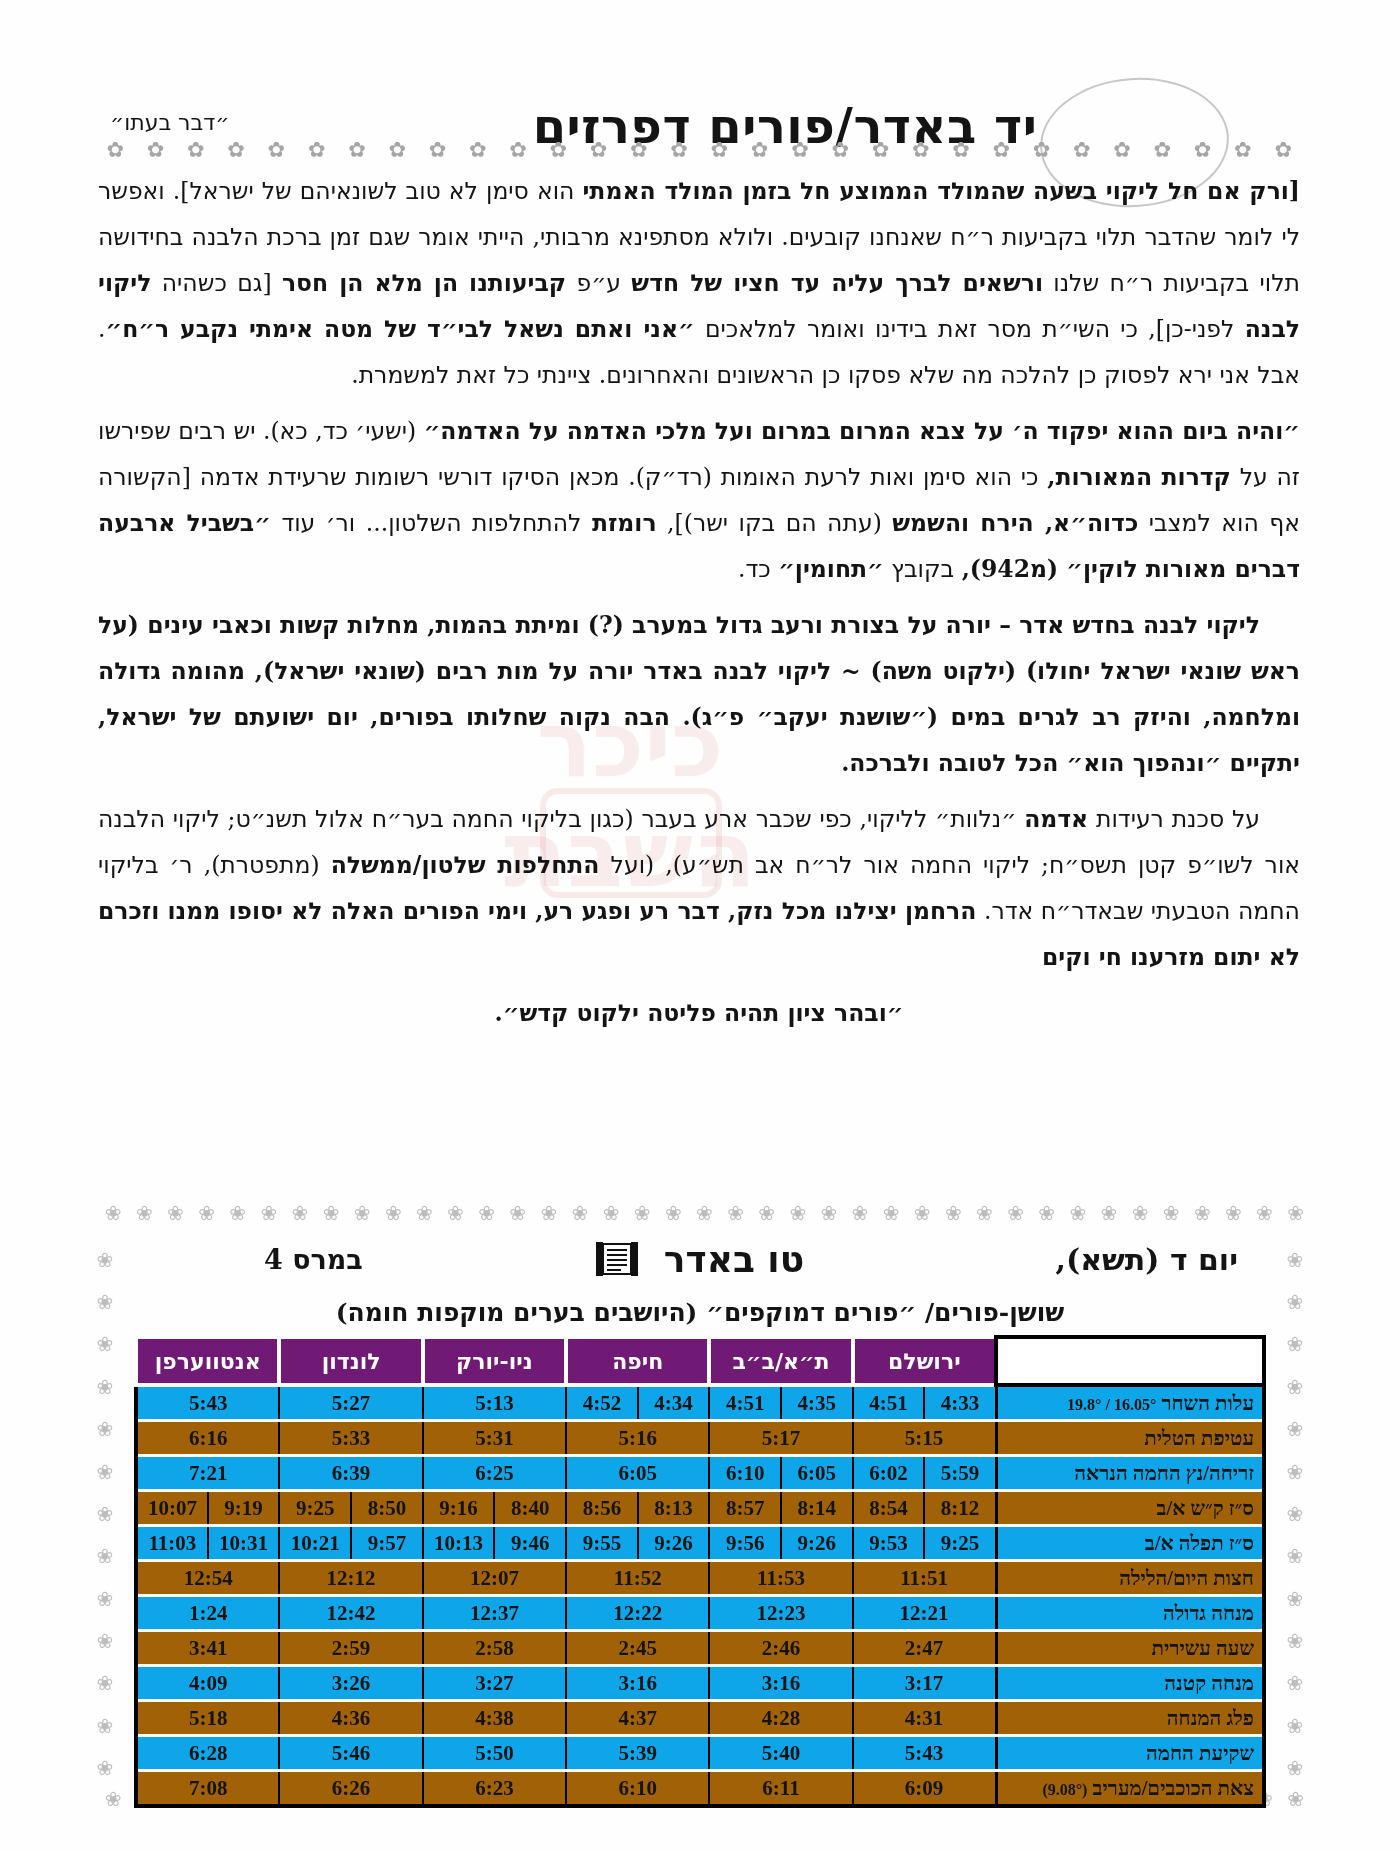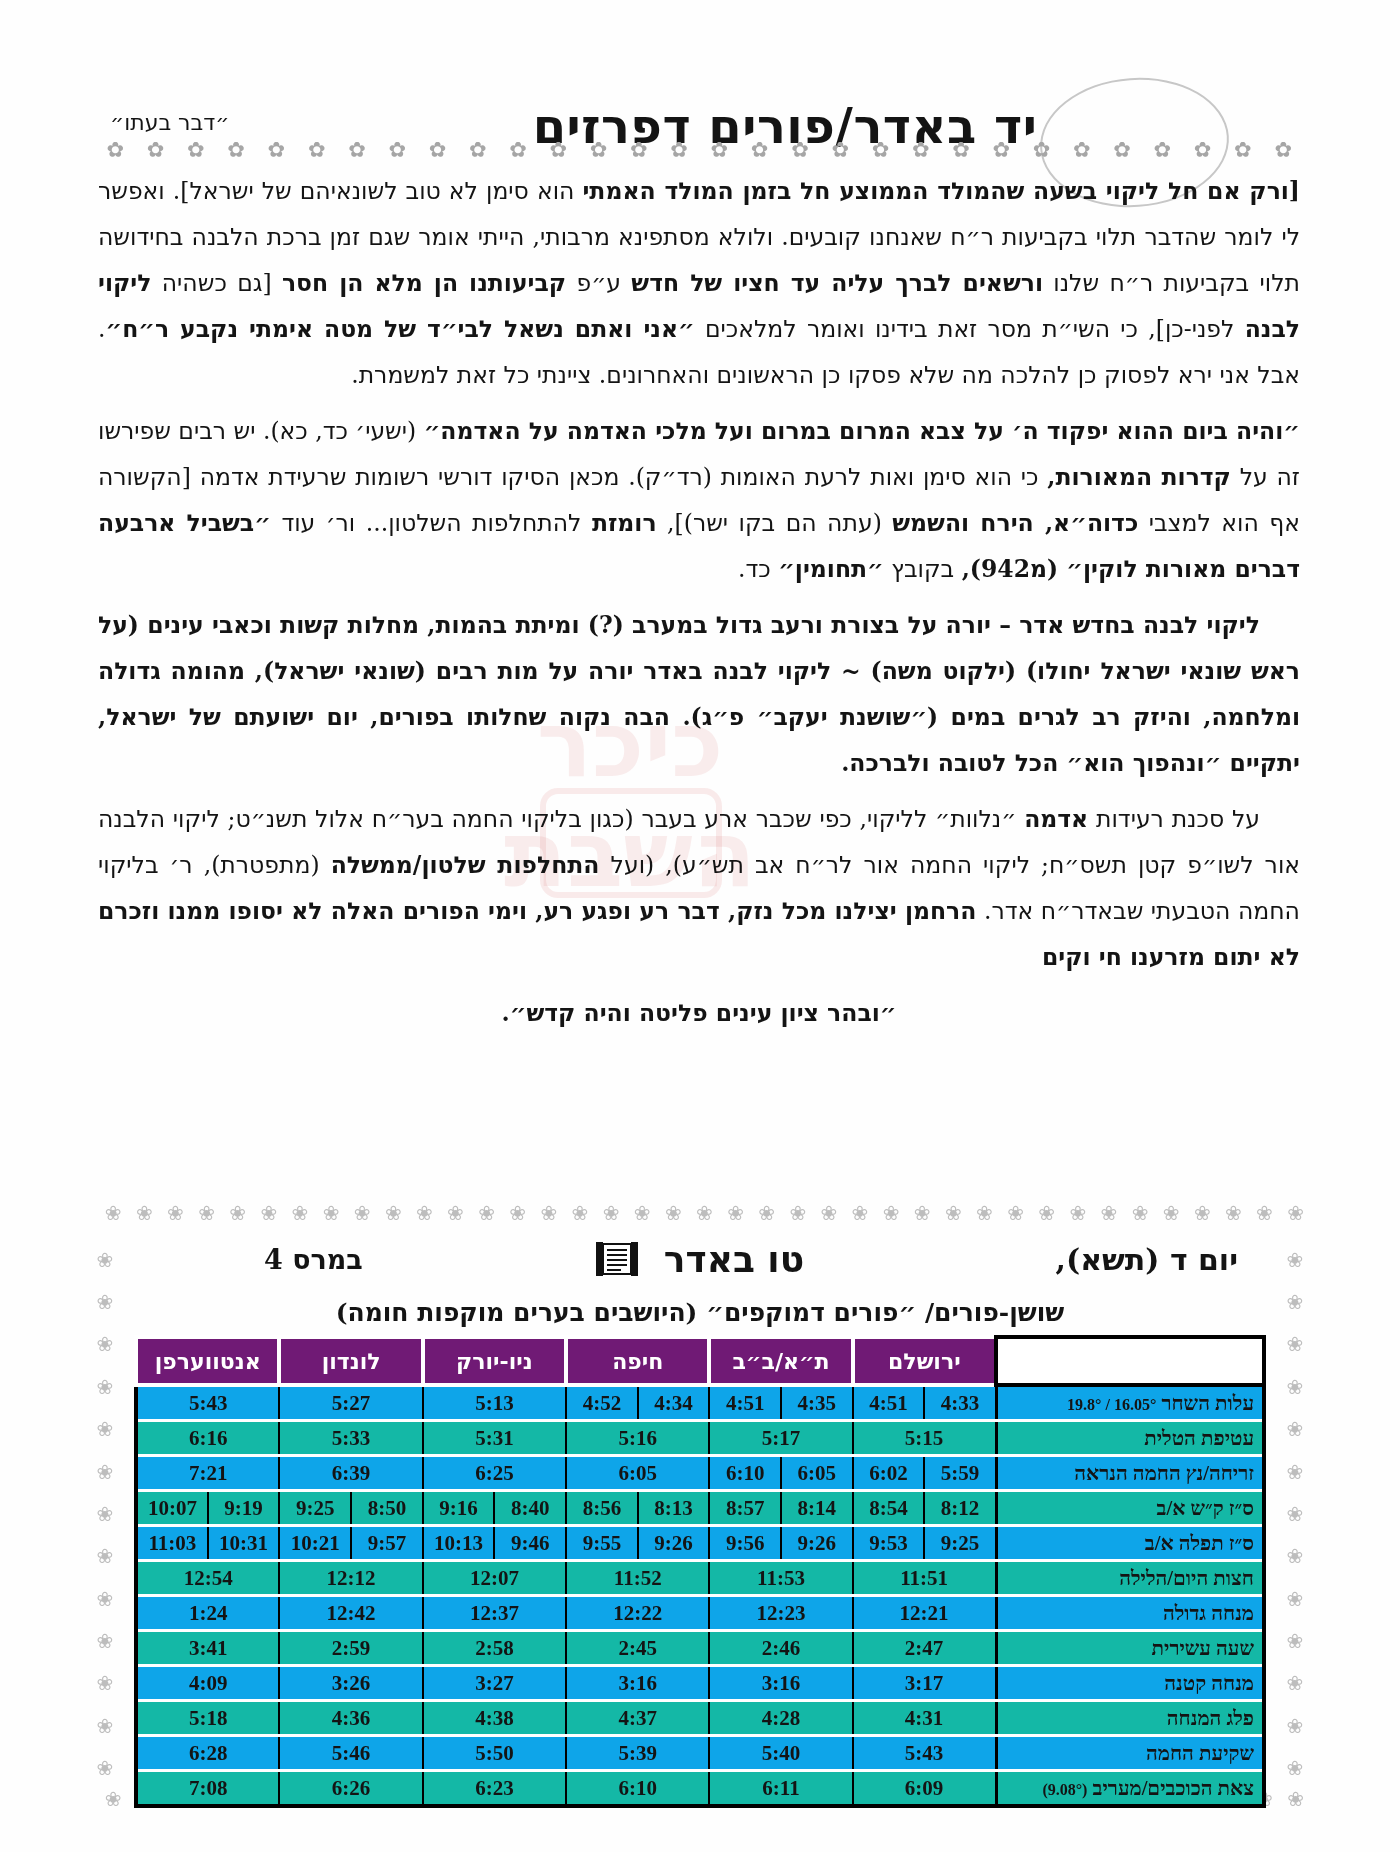--- a/index.html
+++ b/index.html
@@ -117,21 +117,21 @@
   }
   table.zmanim td{
     text-align:center;
     font-size:21px;font-weight:bold;
     font-family:"Liberation Serif","DejaVu Serif","DejaVu Sans",serif;
     border-left:2px solid #000;border-right:2px solid #000;
     border-top:3px solid #fff;border-bottom:3px solid #fff;
     height:30px;padding:1px 0;
     white-space:nowrap;
   }
-  table.zmanim tr.gray td{background:#14b8a6;}
+  table.zmanim tr.gray td{background:#a16207;}
   table.zmanim tr.white td{background:#0ea5e9;}
   table.zmanim td.label{
     text-align:right;padding-right:8px;
     font-size:20.5px;
     border-left:3px solid #000;
   }
   table.zmanim td.label .note{font-size:16px;font-weight:bold;}
   col.label-col{width:268px;}
 </style>
 </head>
@@ -150,21 +150,21 @@
     <div>כיכר</div>
     <div>השבת</div>
     <div class="wm-box"></div>
   </div>
 
   <div class="body-text">
     <p><b>[ורק אם חל ליקוי בשעה שהמולד הממוצע חל בזמן המולד האמתי</b><span> הוא סימן לא טוב לשונאיהם של ישראל]. ואפשר לי לומר שהדבר תלוי בקביעות ר״ח שאנחנו קובעים. ולולא מסתפינא מרבותי, הייתי אומר שגם זמן ברכת הלבנה בחידושה תלוי בקביעות ר״ח שלנו </span><b>ורשאים לברך עליה עד חציו של חדש</b><span> ע״פ </span><b>קביעותנו הן מלא הן חסר</b><span> [גם כשהיה </span><b>ליקוי לבנה</b><span> לפני-כן], כי השי״ת מסר זאת בידינו ואומר למלאכים </span><b>״אני ואתם נשאל לבי״ד של מטה אימתי נקבע ר״ח״</b><span>. אבל אני ירא לפסוק  כן להלכה מה שלא פסקו כן הראשונים והאחרונים. ציינתי כל זאת למשמרת.</span></p>
     <p><b>״והיה ביום ההוא יפקוד ה׳ על צבא המרום במרום ועל מלכי האדמה על האדמה״</b><span> (ישעי׳ כד, כא). יש רבים שפירשו זה על </span><b>קדרות המאורות,</b><span> כי הוא סימן ואות לרעת האומות (רד״ק). מכאן הסיקו דורשי רשומות שרעידת אדמה [הקשורה אף הוא למצבי </span><b>כדוה״א, הירח והשמש</b><span> (עתה הם בקו ישר)], </span><b>רומזת</b><span> להתחלפות השלטון... ור׳ עוד </span><b>״בשביל ארבעה דברים מאורות לוקין״ (מ942),</b><span> בקובץ </span><b>״תחומין״</b><span> כד.</span></p>
     <p class="indent"><b>ליקוי לבנה בחדש אדר – יורה על בצורת ורעב גדול במערב (?) ומיתת בהמות, מחלות קשות וכאבי עינים (על ראש שונאי ישראל יחולו) (ילקוט משה) ~ ליקוי לבנה באדר יורה על מות רבים (שונאי ישראל), מהומה גדולה ומלחמה, והיזק רב לגרים במים (״שושנת יעקב״ פ״ג). הבה נקוה שחלותו בפורים, יום ישועתם של ישראל, יתקיים ״ונהפוך הוא״ הכל לטובה ולברכה.</b></p>
     <p class="indent"><span>על סכנת רעידות </span><b>אדמה</b><span> ״נלוות״ לליקוי, כפי שכבר ארע בעבר (כגון בליקוי החמה בער״ח אלול תשנ״ט; ליקוי הלבנה אור לשו״פ קטן תשס״ח; ליקוי החמה אור לר״ח אב תש״ע), (ועל </span><b>התחלפות שלטון/ממשלה</b><span> (מתפטרת), ר׳ בליקוי החמה הטבעתי שבאדר״ח אדר. </span><b>הרחמן יצילנו מכל נזק, דבר רע ופגע רע, וימי הפורים האלה לא יסופו ממנו וזכרם לא יתום מזרענו חי וקים</b></p>
-    <div class="closing-line">״ובהר ציון עינים פליטה והיה קדש״.</div>
+    <div class="closing-line">״ובהר ציון תהיה פליטה ילקוט קדש״.</div>
   </div>
 
   <div class="lace-frame">
     <div class="lace top">❀ ❀ ❀ ❀ ❀ ❀ ❀ ❀ ❀ ❀ ❀ ❀ ❀ ❀ ❀ ❀ ❀ ❀ ❀ ❀ ❀ ❀ ❀ ❀ ❀ ❀ ❀ ❀ ❀ ❀ ❀ ❀ ❀ ❀ ❀ ❀ ❀ ❀ ❀ ❀ ❀ ❀ ❀ ❀ ❀ ❀</div>
     <div class="lace bottom">❀ ❀ ❀ ❀ ❀ ❀ ❀ ❀ ❀ ❀ ❀ ❀ ❀ ❀ ❀ ❀ ❀ ❀ ❀ ❀ ❀ ❀ ❀ ❀ ❀ ❀ ❀ ❀ ❀ ❀ ❀ ❀ ❀ ❀ ❀ ❀ ❀ ❀ ❀ ❀ ❀ ❀ ❀ ❀ ❀ ❀</div>
     <div class="lace right">❀ ❀ ❀ ❀ ❀ ❀ ❀ ❀ ❀ ❀ ❀ ❀ ❀ ❀ ❀</div>
     <div class="lace left">❀ ❀ ❀ ❀ ❀ ❀ ❀ ❀ ❀ ❀ ❀ ❀ ❀ ❀ ❀</div>
 
     <div class="frame-inner">
       <div class="date-row">

